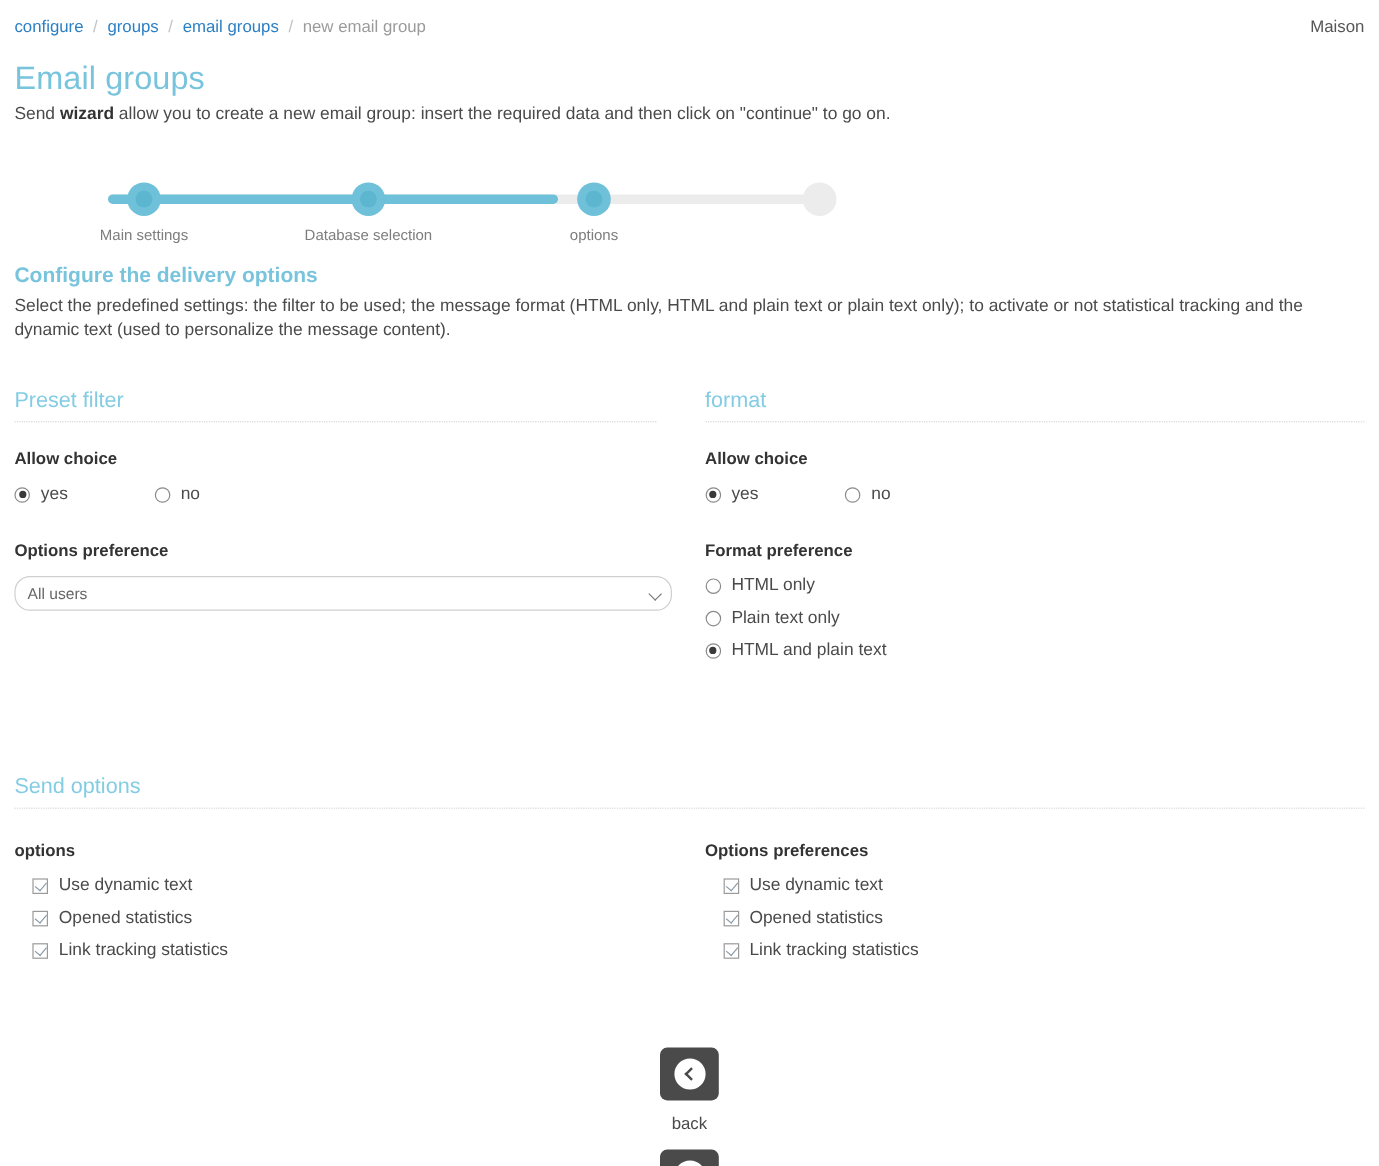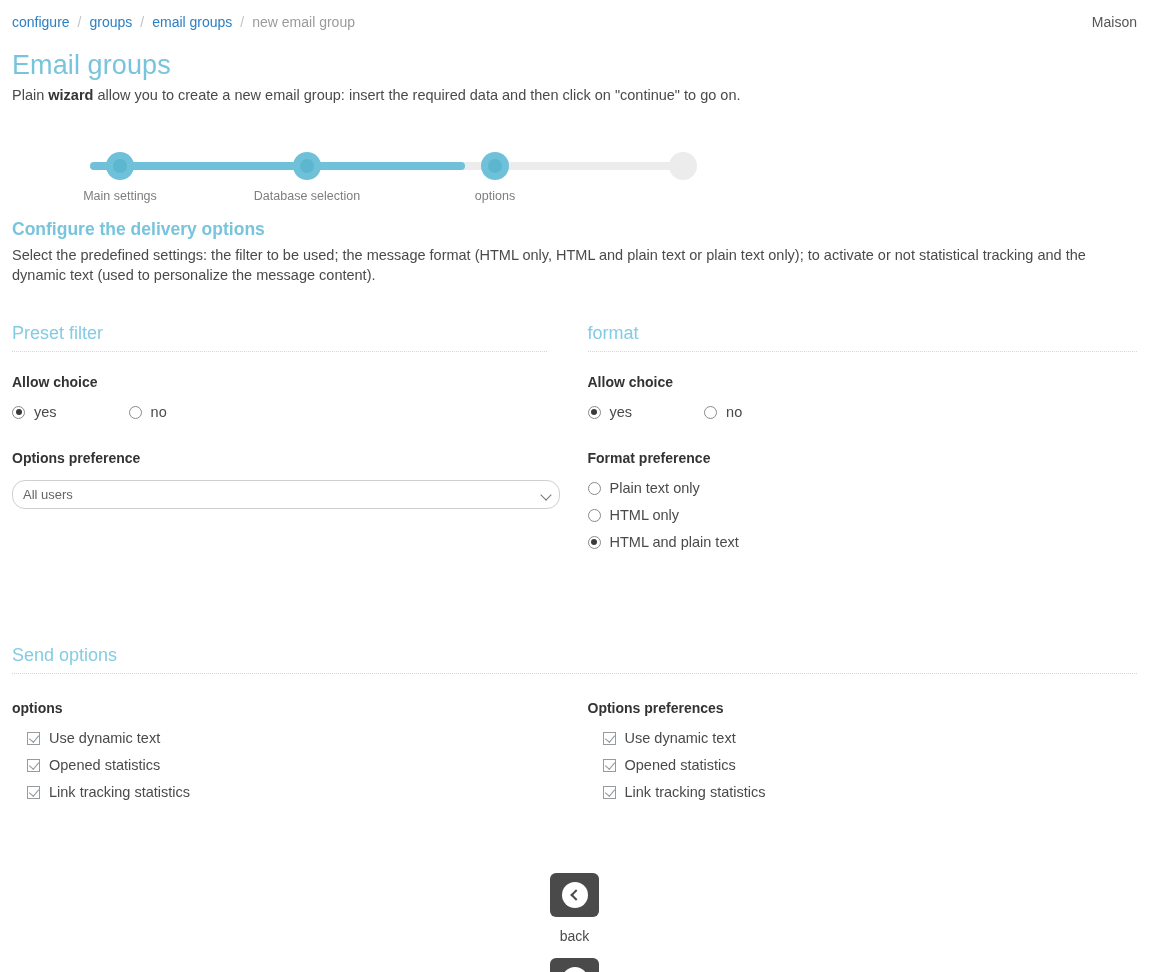--- a/index.html
+++ b/index.html
@@ -328,21 +328,21 @@
       <a class="crumb-link">groups</a>
       <span class="crumb-sep">/</span>
       <a class="crumb-link">email groups</a>
       <span class="crumb-sep">/</span>
       <span class="crumb-current">new email group</span>
     </div>
     <div class="user-name">Maison</div>
   </div>
 
   <h1 class="page-title">Email groups</h1>
-  <p class="page-sub"><span>Plain </span><b>wizard</b><span> allow you to create a new email group: insert the required data and then click on "continue" to go on.</span></p>
+  <p class="page-sub"><span>Send </span><b>wizard</b><span> allow you to create a new email group: insert the required data and then click on "continue" to go on.</span></p>
 
   <div class="stepper">
     <div class="step-track"></div>
     <div class="step-track-fill"></div>
 
     <div class="step" style="left:30px;">
       <div class="step-dot"></div>
       <div class="step-label">Main settings</div>
     </div>
 
@@ -403,25 +403,25 @@
         <label class="radio-item">
           <span class="radio-mark"></span>
           <span class="radio-text">no</span>
         </label>
       </div>
 
       <div class="field-label sp">Format preference</div>
       <div class="radio-list">
         <label class="radio-item">
           <span class="radio-mark"></span>
+          <span class="radio-text">HTML only</span>
+        </label>
+        <label class="radio-item">
+          <span class="radio-mark"></span>
           <span class="radio-text">Plain text only</span>
-        </label>
-        <label class="radio-item">
-          <span class="radio-mark"></span>
-          <span class="radio-text">HTML only</span>
         </label>
         <label class="radio-item">
           <span class="radio-mark on"></span>
           <span class="radio-text">HTML and plain text</span>
         </label>
       </div>
     </div>
   </div>
 
   <div class="send-block">

